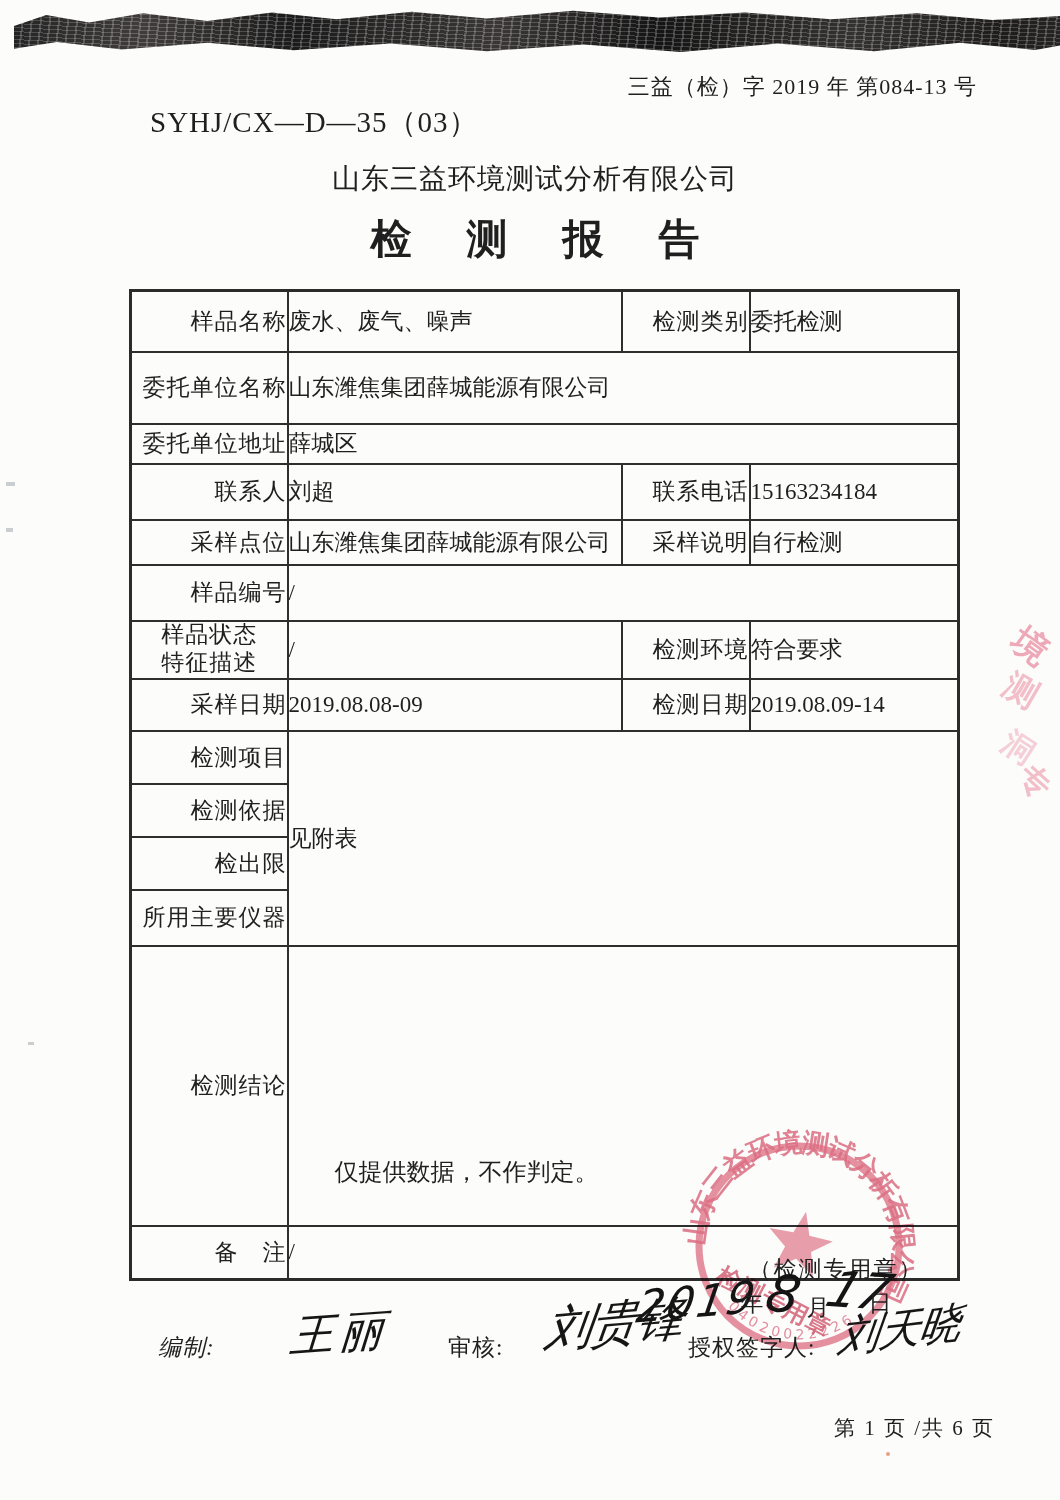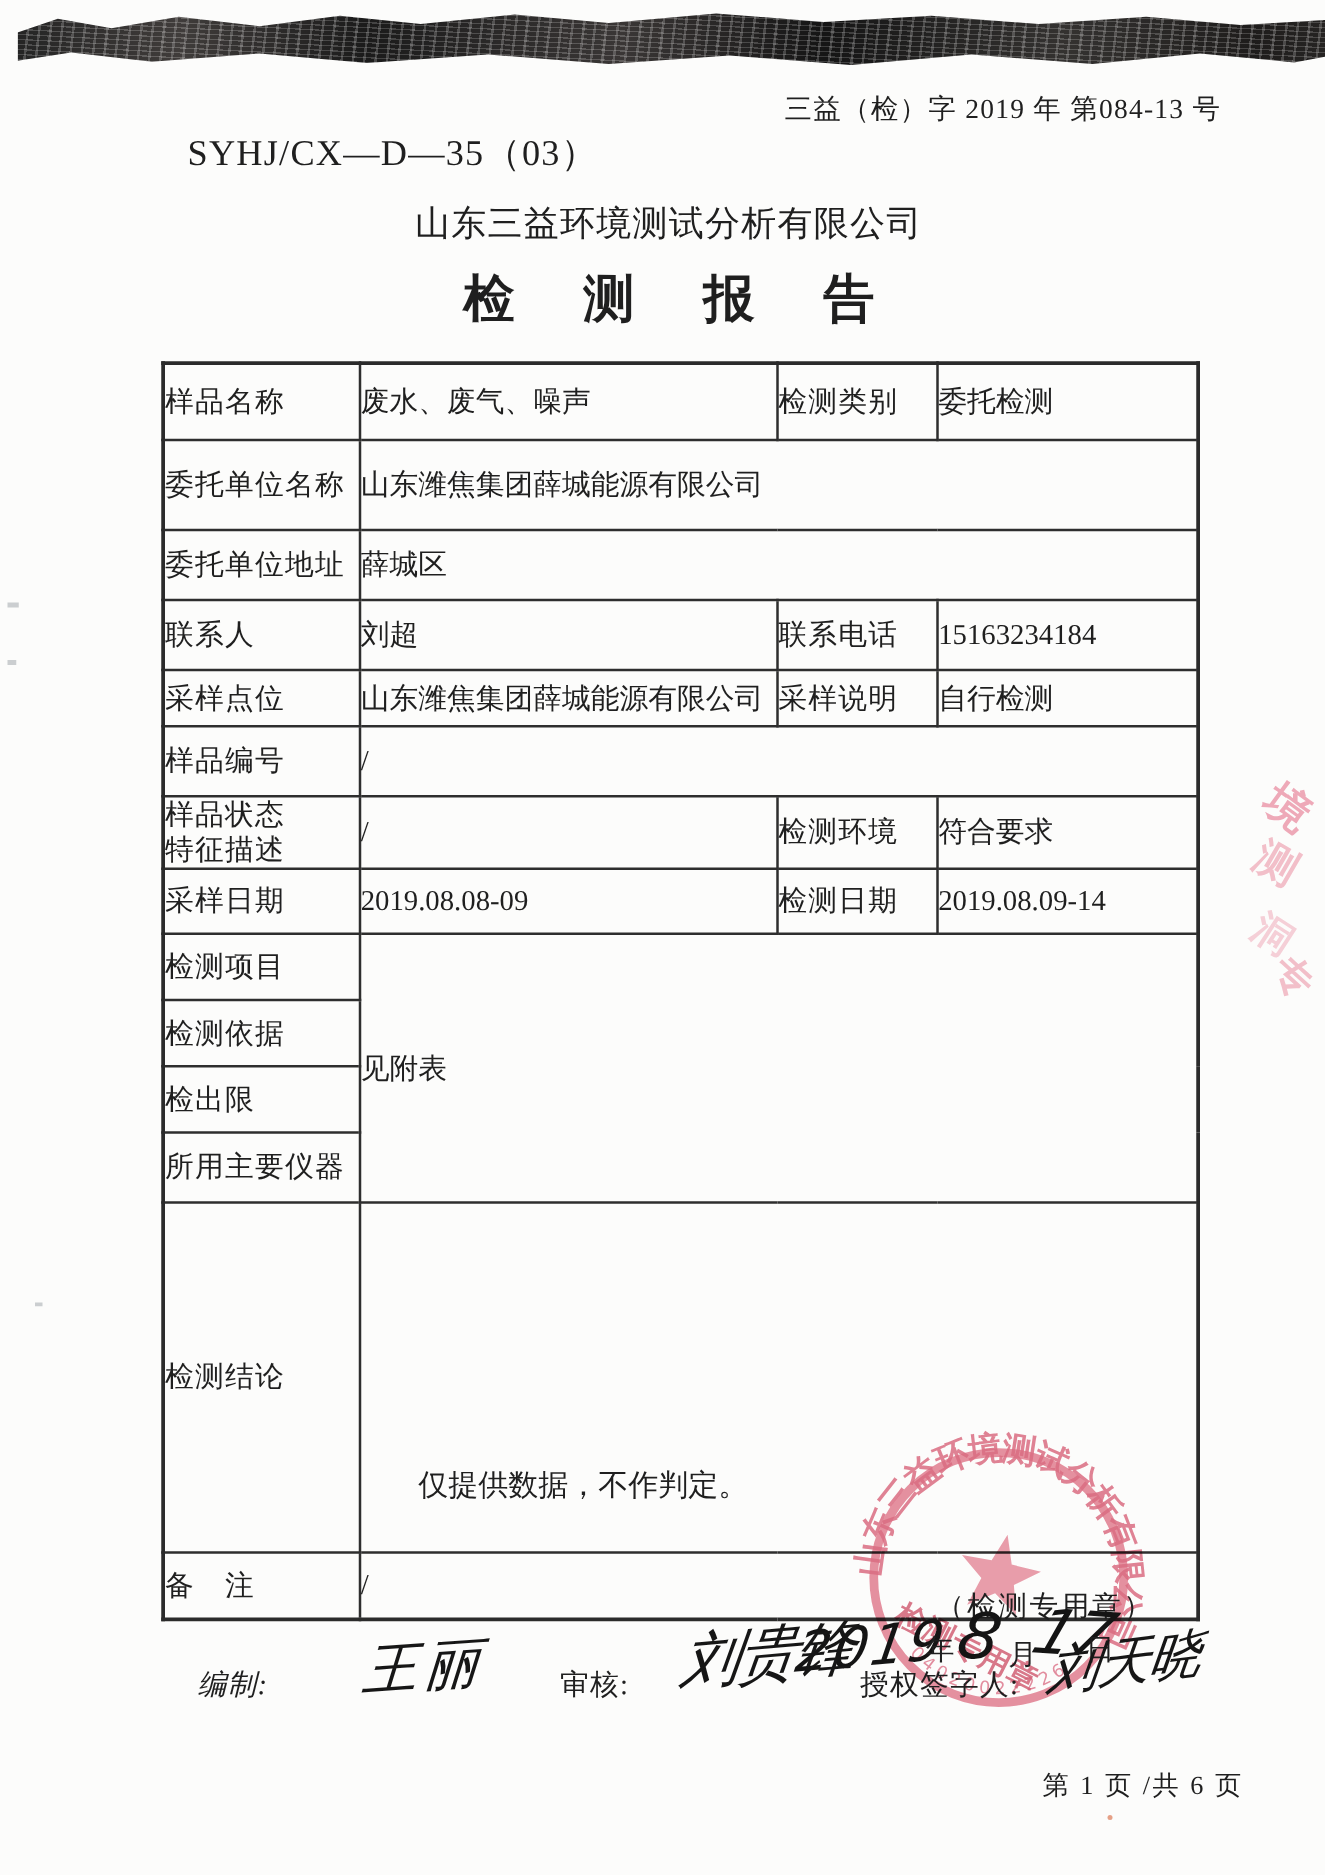--- a/index.html
+++ b/index.html
@@ -20,23 +20,23 @@
 
   .title-wrap{position:absolute;left:75px;width:920px;text-align:center;}
   .company-title{top:160px;font-size:28px;letter-spacing:1px;}
   .report-title{top:212px;font-size:41px;font-weight:bold;}
   .report-title span{letter-spacing:55px;margin-right:-55px;}
 
   
   table.report-table{position:absolute;left:129px;top:289px;width:828px;border-collapse:collapse;
     table-layout:fixed;border:3px solid #2b2b2b;}
   table.report-table td{border:2px solid #2e2e2e;padding:0;font-size:23px;overflow:visible;}
-  td.lbl{text-align:left;letter-spacing:1px;}
+  td.lbl{text-align:right;letter-spacing:1px;}
   td.val{}
-  td.lbl-left{text-align:left;padding-left:18px;line-height:1.22;}
+  td.lbl-left{text-align:center;padding-left:18px;line-height:1.22;font-family:Liberation Mono, monospace;}
   .concl-inner{position:relative;width:100%;height:100%;}
   .concl-text{position:absolute;left:46px;top:70px;font-size:24px;}
   .stamp-note{position:absolute;left:460px;top:168px;font-size:23px;letter-spacing:2px;}
 
   
   .hw{font-family:"DejaVu Sans",sans-serif;color:#141414;display:inline-block;}
   .hw-year{position:absolute;left:348px;top:190px;font-size:44px;font-style:italic;
            transform:rotate(-5deg) skewX(-14deg);letter-spacing:2px;}
   .suf{position:absolute;font-size:23px;}
   .suf-year{left:452px;top:202px;}
@@ -109,21 +109,21 @@
         <tr style="height:61px">
       <td class="lbl">样品名称</td>
       <td class="val">废水、废气、噪声</td>
       <td class="lbl">检测类别</td>
       <td class="val">委托检测</td>
     </tr>
     <tr style="height:72px">
       <td class="lbl">委托单位名称</td>
       <td class="val" colspan="3">山东潍焦集团薛城能源有限公司</td>
     </tr>
-    <tr style="height:56px">
+    <tr style="height:40px">
       <td class="lbl">委托单位地址</td>
       <td class="val" colspan="3">薛城区</td>
     </tr>
     <tr style="height:56px">
       <td class="lbl">联系人</td>
       <td class="val">刘超</td>
       <td class="lbl">联系电话</td>
       <td class="val">15163234184</td>
     </tr>
     <tr style="height:45px">

